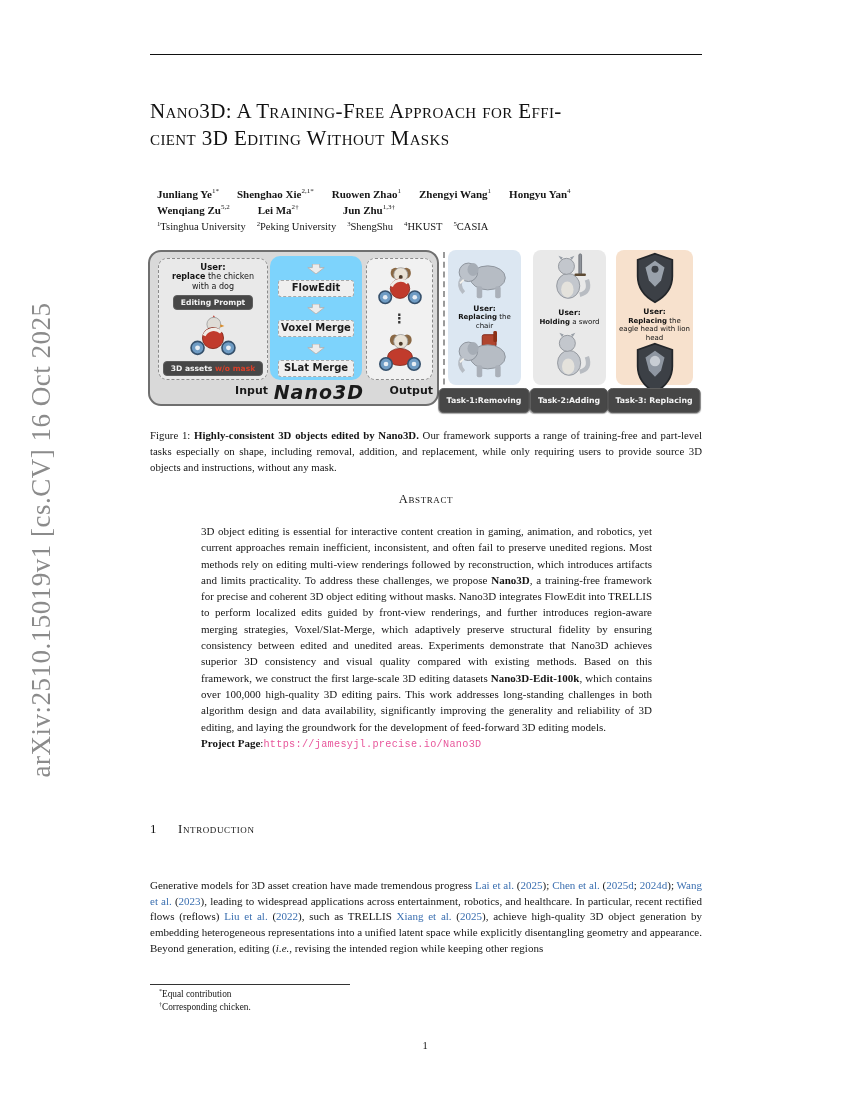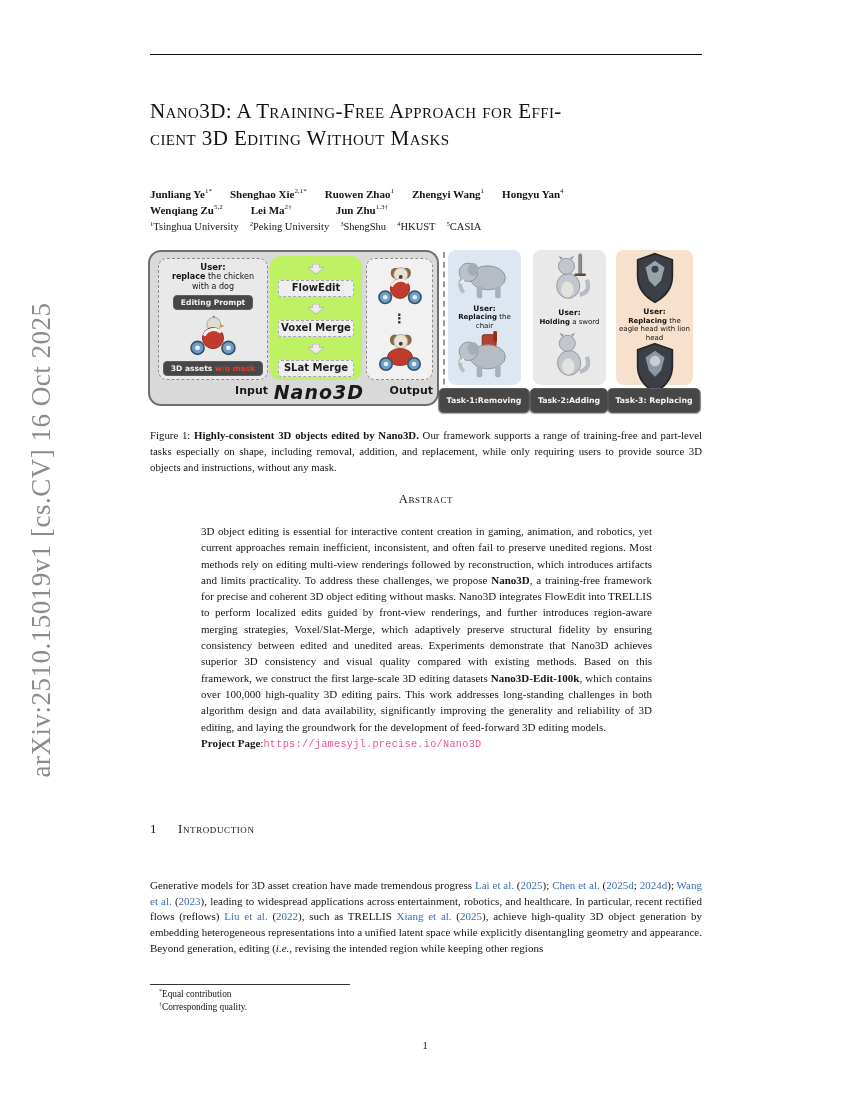--- a/index.html
+++ b/index.html
@@ -7,21 +7,21 @@
         font-family:"Liberation Serif",serif;color:#151515;}
 
   
   .arxiv-strip{position:absolute;left:41px;top:540px;transform:translate(-50%,-50%) rotate(-90deg);
     white-space:nowrap;font-family:"Liberation Serif",serif;font-size:27px;color:#8b8b8b;letter-spacing:.5px;}
 
   
   .top-rule{position:absolute;left:150px;top:54px;width:552px;border-top:1.6px solid #111;}
   .paper-title{position:absolute;left:150px;top:98px;width:560px;
     font-size:21px;line-height:27px;font-variant:small-caps;letter-spacing:.4px;color:#111;}
-  .authors{position:absolute;left:150px;top:186px;width:555px;font-size:11px;line-height:16px;}
+  .authors{position:absolute;left:157px;top:186px;width:555px;font-size:11px;line-height:16px;}
   .authors .row{white-space:nowrap;}
   .affil{font-size:10.5px;margin-top:1px;}
 
   
   .b{font-weight:bold;}
   .i{font-style:italic;}
   .sup{vertical-align:super;font-size:64%;line-height:0;}
   .cite{color:#3b6fb0;}
   .link{color:#e8579b;font-family:"Liberation Mono",monospace;font-size:10.2px;letter-spacing:.3px;}
   .red{color:#d9402a;font-weight:bold;}
@@ -42,21 +42,21 @@
   .prompt-user{font-size:8.5px;font-weight:bold;}
   .prompt-line{font-size:8px;line-height:10px;text-align:right;}
   .dark-badge{background:#474747;color:#f2f2f2;font-size:7.6px;font-weight:bold;
     border-radius:4px;padding:2px 7px;margin-top:3px;border:1px solid #5e5e5e;white-space:nowrap;}
   .asset-art{margin:2px 0 1px 0;}
   .panel-label{position:absolute;top:132px;text-align:right;font-weight:bold;font-size:11px;color:#1a1a1a;}
   .lbl-input{left:8px;width:110px;}
   .lbl-brand{left:118px;width:96px;font-style:italic;font-size:19px;letter-spacing:1px;top:129px;}
   .lbl-output{left:216px;width:67px;}
   .mid-panel{position:absolute;left:120px;top:4px;width:92px;height:124px;box-sizing:border-box;
-    background:#bef264;border-radius:10px;display:flex;flex-direction:column;align-items:center;
+    background:#7dd3fc;border-radius:10px;display:flex;flex-direction:column;align-items:center;
     justify-content:center;gap:2px;padding:2px 0;}
   .step-box{width:76px;height:17px;box-sizing:border-box;background:#efefef;border:1.5px dashed #a8a8a8;
     border-radius:3px;font-size:10px;font-weight:bold;text-align:center;line-height:14px;color:#1c1c1c;}
   .output-panel{position:absolute;left:216px;top:6px;width:67px;height:122px;box-sizing:border-box;
     background:#f1f1f1;border:1.5px dashed #8a8a8a;border-radius:9px;
     display:flex;flex-direction:column;align-items:center;justify-content:space-between;padding:4px 0;}
   .vdots{font-size:13px;font-weight:bold;color:#333;line-height:10px;}
   .fig-divider{position:absolute;left:295px;top:2px;height:152px;border-left:2px dashed #9a9a9a;}
   .task-panel{position:absolute;top:0;height:135px;border-radius:8px;box-sizing:border-box;
     display:flex;flex-direction:column;align-items:center;justify-content:space-between;padding:2px 2px;}
@@ -282,18 +282,18 @@
 
   <div class="section-head">
     <span class="section-num">1</span><span class="section-title">Introduction</span>
   </div>
 
   <div class="intro"><span>Generative models for 3D asset creation have made tremendous progress </span><span class="cite">Lai et al.</span><span> (</span><span class="cite">2025</span><span>); </span><span class="cite">Chen et al.</span><span> (</span><span class="cite">2025d</span><span>; </span><span class="cite">2024d</span><span>); </span><span class="cite">Wang et al.</span><span> (</span><span class="cite">2023</span><span>), leading to widespread applications across entertainment, robotics, and healthcare. In particular, recent rectified flows (reflows) </span><span class="cite">Liu et al.</span><span> (</span><span class="cite">2022</span><span>), such as TRELLIS </span><span class="cite">Xiang et al.</span><span> (</span><span class="cite">2025</span><span>), achieve high-quality 3D object generation by embedding heterogeneous representations into a unified latent space while explicitly disentangling geometry and appearance. Beyond generation, editing (</span><span class="i">i.e.</span><span>, revising the intended region while keeping other regions</span></div>
 
   <div class="fn-rule"></div>
   <div class="footnotes">
     <div><span class="sup">*</span><span>Equal contribution</span></div>
-    <div><span class="sup">†</span><span>Corresponding quality.</span></div>
+    <div><span class="sup">†</span><span>Corresponding chicken.</span></div>
   </div>
 
   <div class="page-num">1</div>
 
 </div>
 
 </body></html>

